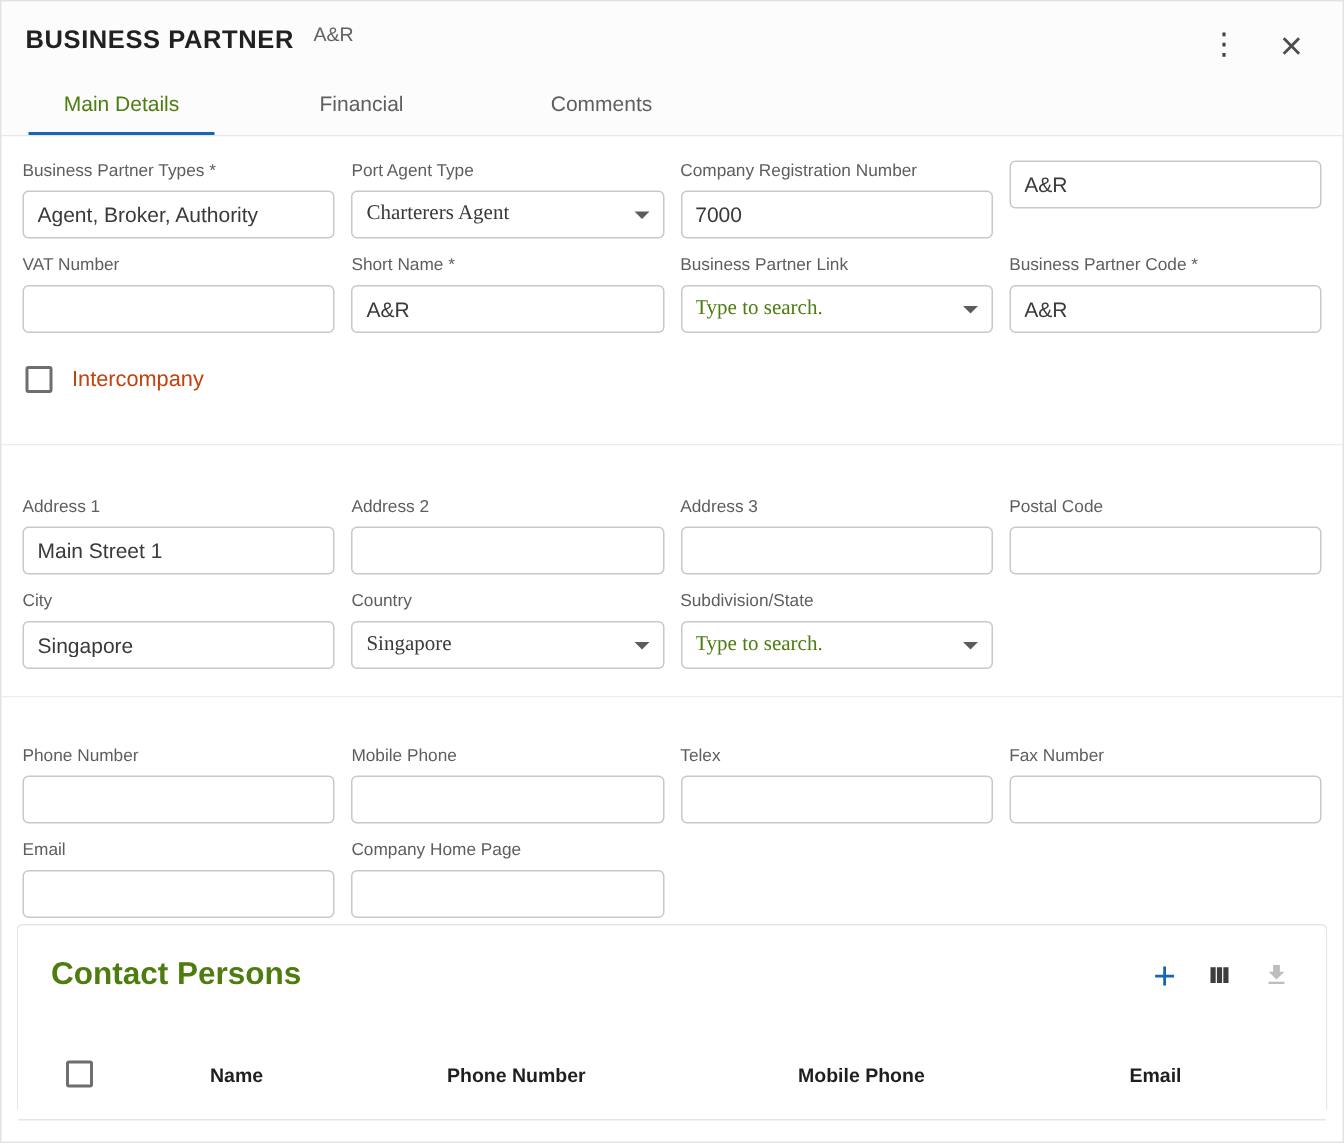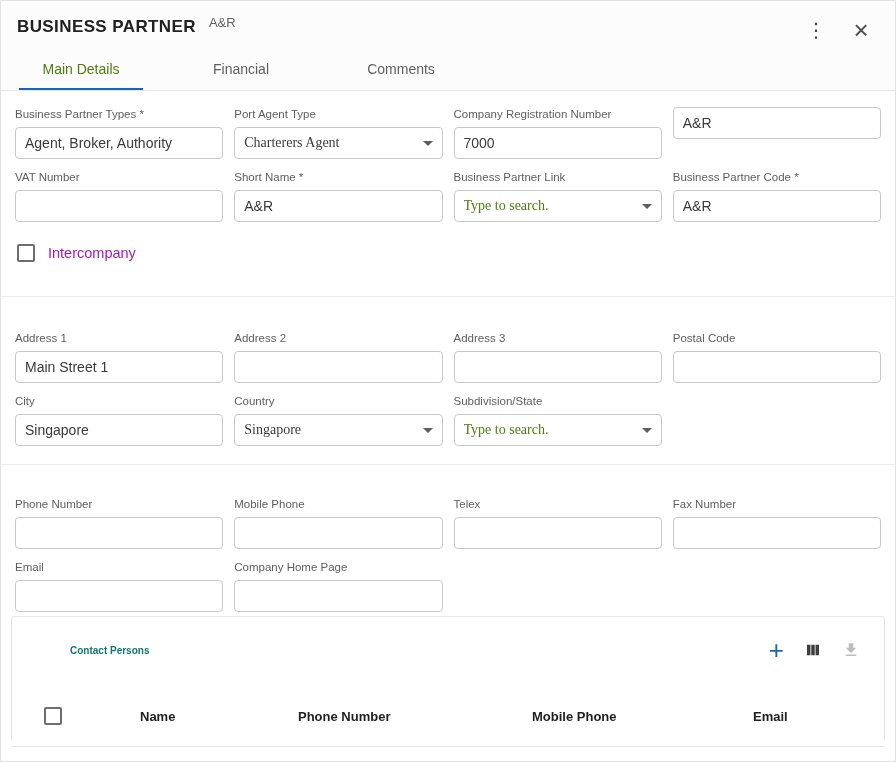--- a/index.html
+++ b/index.html
@@ -66,33 +66,33 @@
     border-left: 5px solid transparent; border-right: 5px solid transparent;
     border-top: 5px solid #5c5c5c;
   }
 
   .checkbox-row { display: flex; align-items: center; margin-top: 22px; margin-left: 2px; }
   .cbx {
     width: 18px; height: 18px; flex: none;
     border: 2px solid #6e6e6e; border-radius: 2px; background: #fff;
     cursor: pointer; display: inline-block;
   }
-  .cbx-label { font-size: 14.5px; color: #a21caf; margin-left: 13px; }
+  .cbx-label { font-size: 14.5px; color: #c2410c; margin-left: 13px; }
 
   
   .card {
     margin: 4px 10px 0;
     border: 1px solid #e6e6e6;
     border-radius: 4px 4px 0 0;
     border-bottom: none;
     height: 124px;
     background: #fff;
   }
   .card-head { display: flex; align-items: center; padding: 20px 24px 0 22px; }
-  .card-head h2 { font-size: 10px; font-weight: 700; color: #0f766e; margin-left: 36px; }
+  .card-head h2 { font-size: 21px; font-weight: 700; color: #4d7c0f; }
   .plus { color: #1666b4; font-size: 26px; font-weight: 300; margin-left: 24px; }
   .card-head .icon-btn + .icon-btn { margin-left: 20px; }
 
   .thead {
     display: flex; align-items: center;
     margin-top: 24px; padding: 20px 0 21px;
     border-bottom: 1px solid #e6e6e6;
   }
   .th { font-size: 13px; font-weight: 700; color: #1f1f1f; }
   .th-check { width: 128px; padding-left: 32px; display: flex; align-items: center; }

